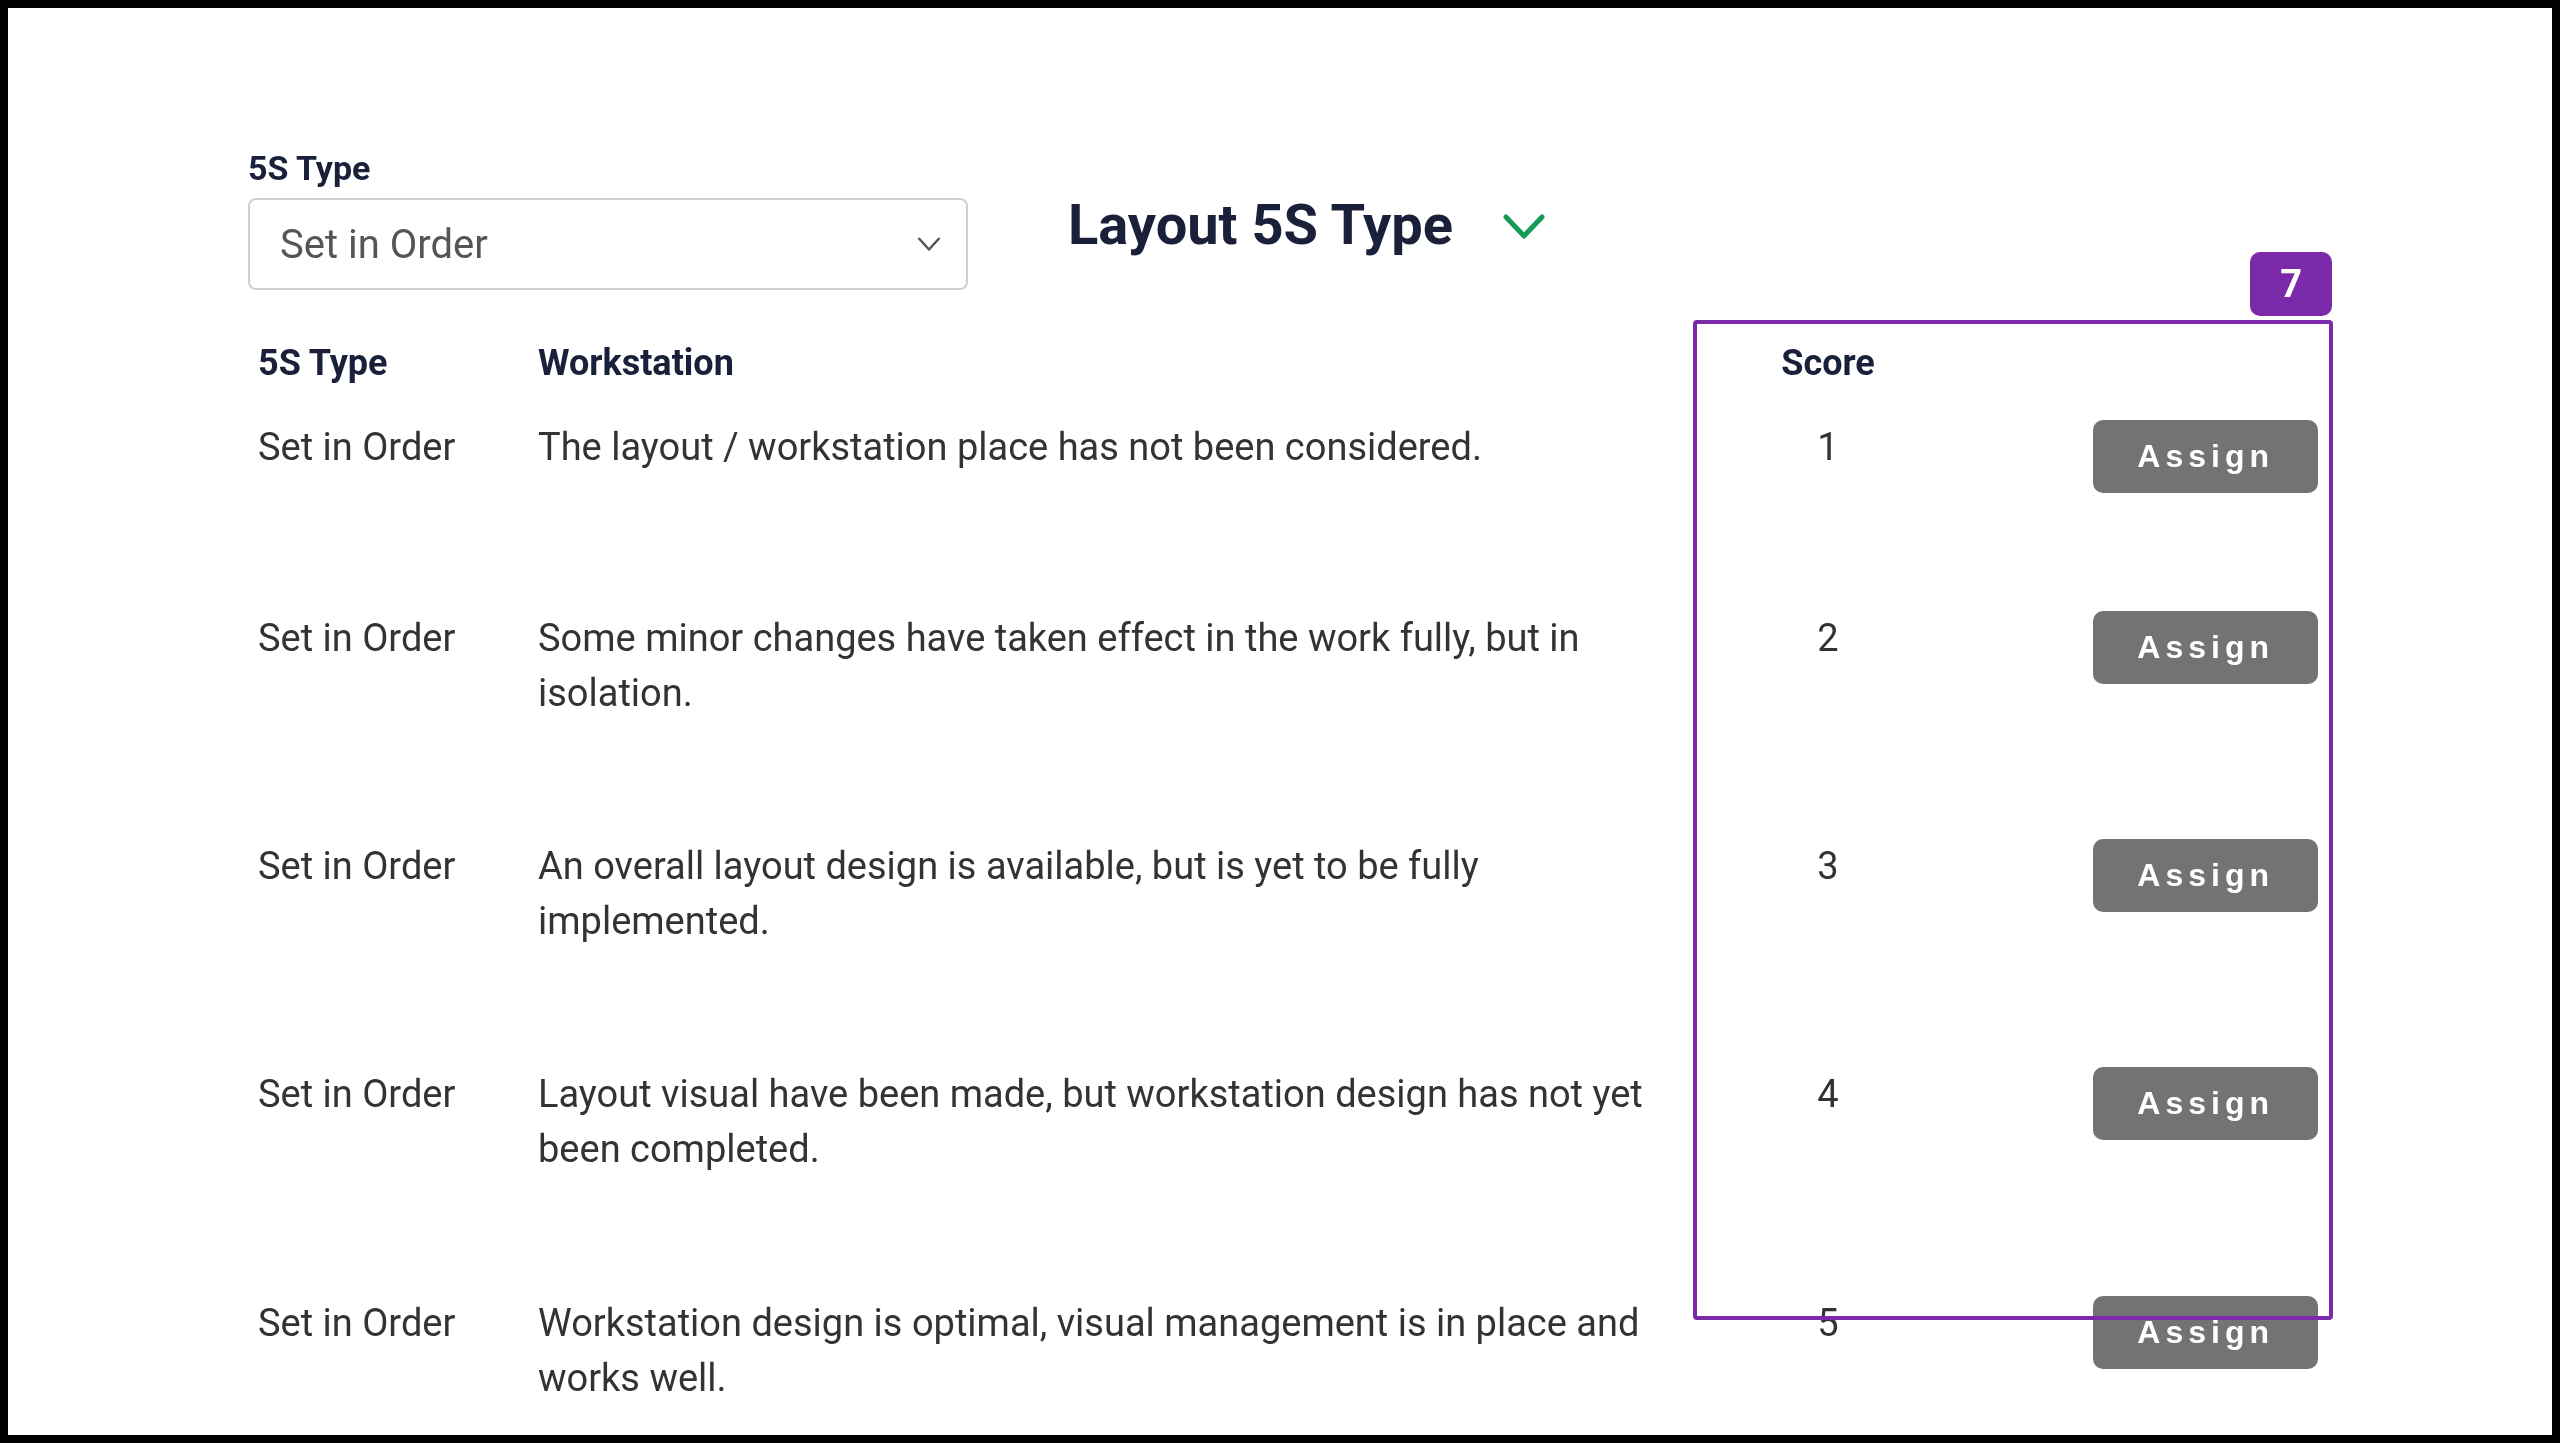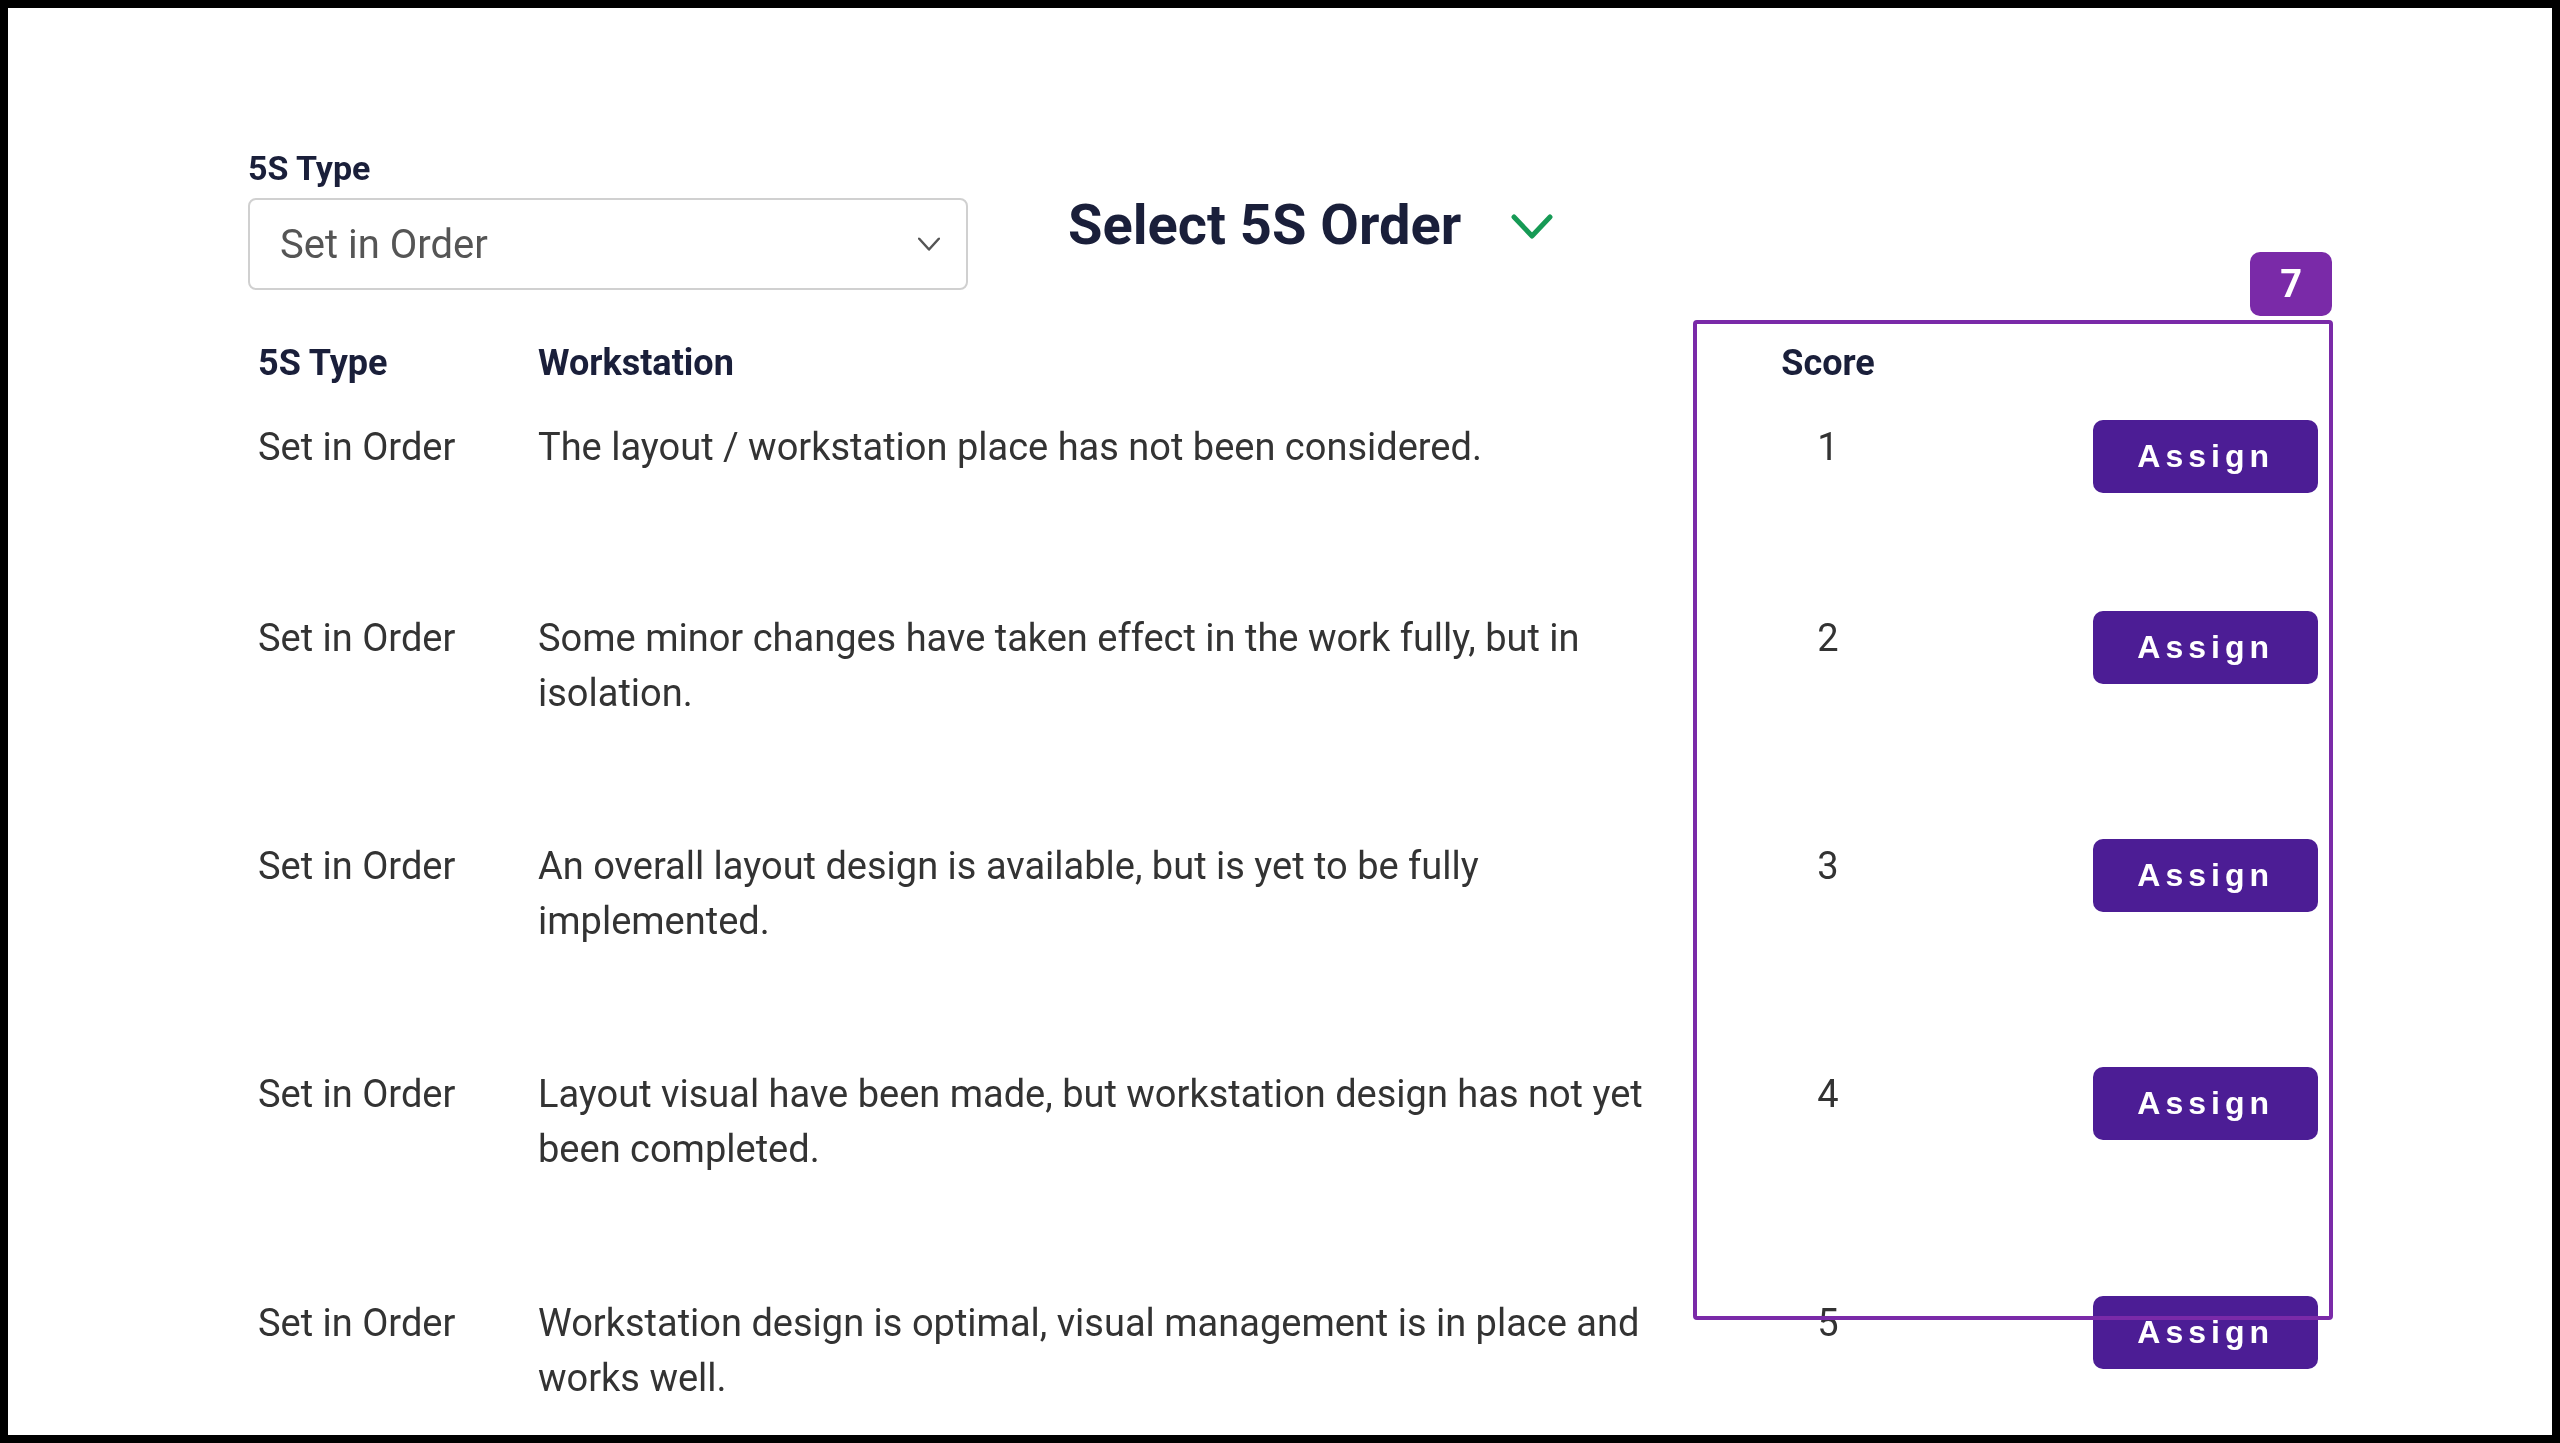--- a/index.html
+++ b/index.html
@@ -135,21 +135,21 @@
     }
     tr:last-child td {
       padding-bottom: 40px;
     }
     td.cell-type { padding-left: 10px; }
     td.cell-desc { padding-right: 20px; }
     td.cell-score { text-align: center; padding-left: 40px; }
     td.cell-action { text-align: right; padding-right: 14px; }
     .assign-btn {
       display: inline-block;
-      background: #4c1d95;
+      background: #737373;
       color: #fff;
       font-size: 32px;
       font-weight: 700;
       letter-spacing: 5px;
       border: none;
       border-radius: 10px;
       padding: 18px 44px;
       cursor: pointer;
       text-align: center;
     }
@@ -170,21 +170,21 @@
         </div>
         <span class="select-caret">
           <svg width="22" height="14" viewBox="0 0 22 14">
               <path d="M1 1 L11 12 L21 1" stroke="#555" stroke-width="2.5" fill="none" stroke-linecap="round" stroke-linejoin="round"></path>
             </svg>
         </span>
       </div>
     </div>
 
     <div class="title-block">
-      <div class="page-title">Select 5S Order</div>
+      <div class="page-title">Layout 5S Type</div>
       <span class="title-chevron">
         <svg width="42" height="26" viewBox="0 0 42 26">
             <path d="M3 3 L21 22 L39 3" stroke="#169a55" stroke-width="5" fill="none" stroke-linecap="round" stroke-linejoin="round"></path>
           </svg>
       </span>
     </div>
   </div>
 
   <div class="table-wrap">
     <div class="highlight-box"></div>

